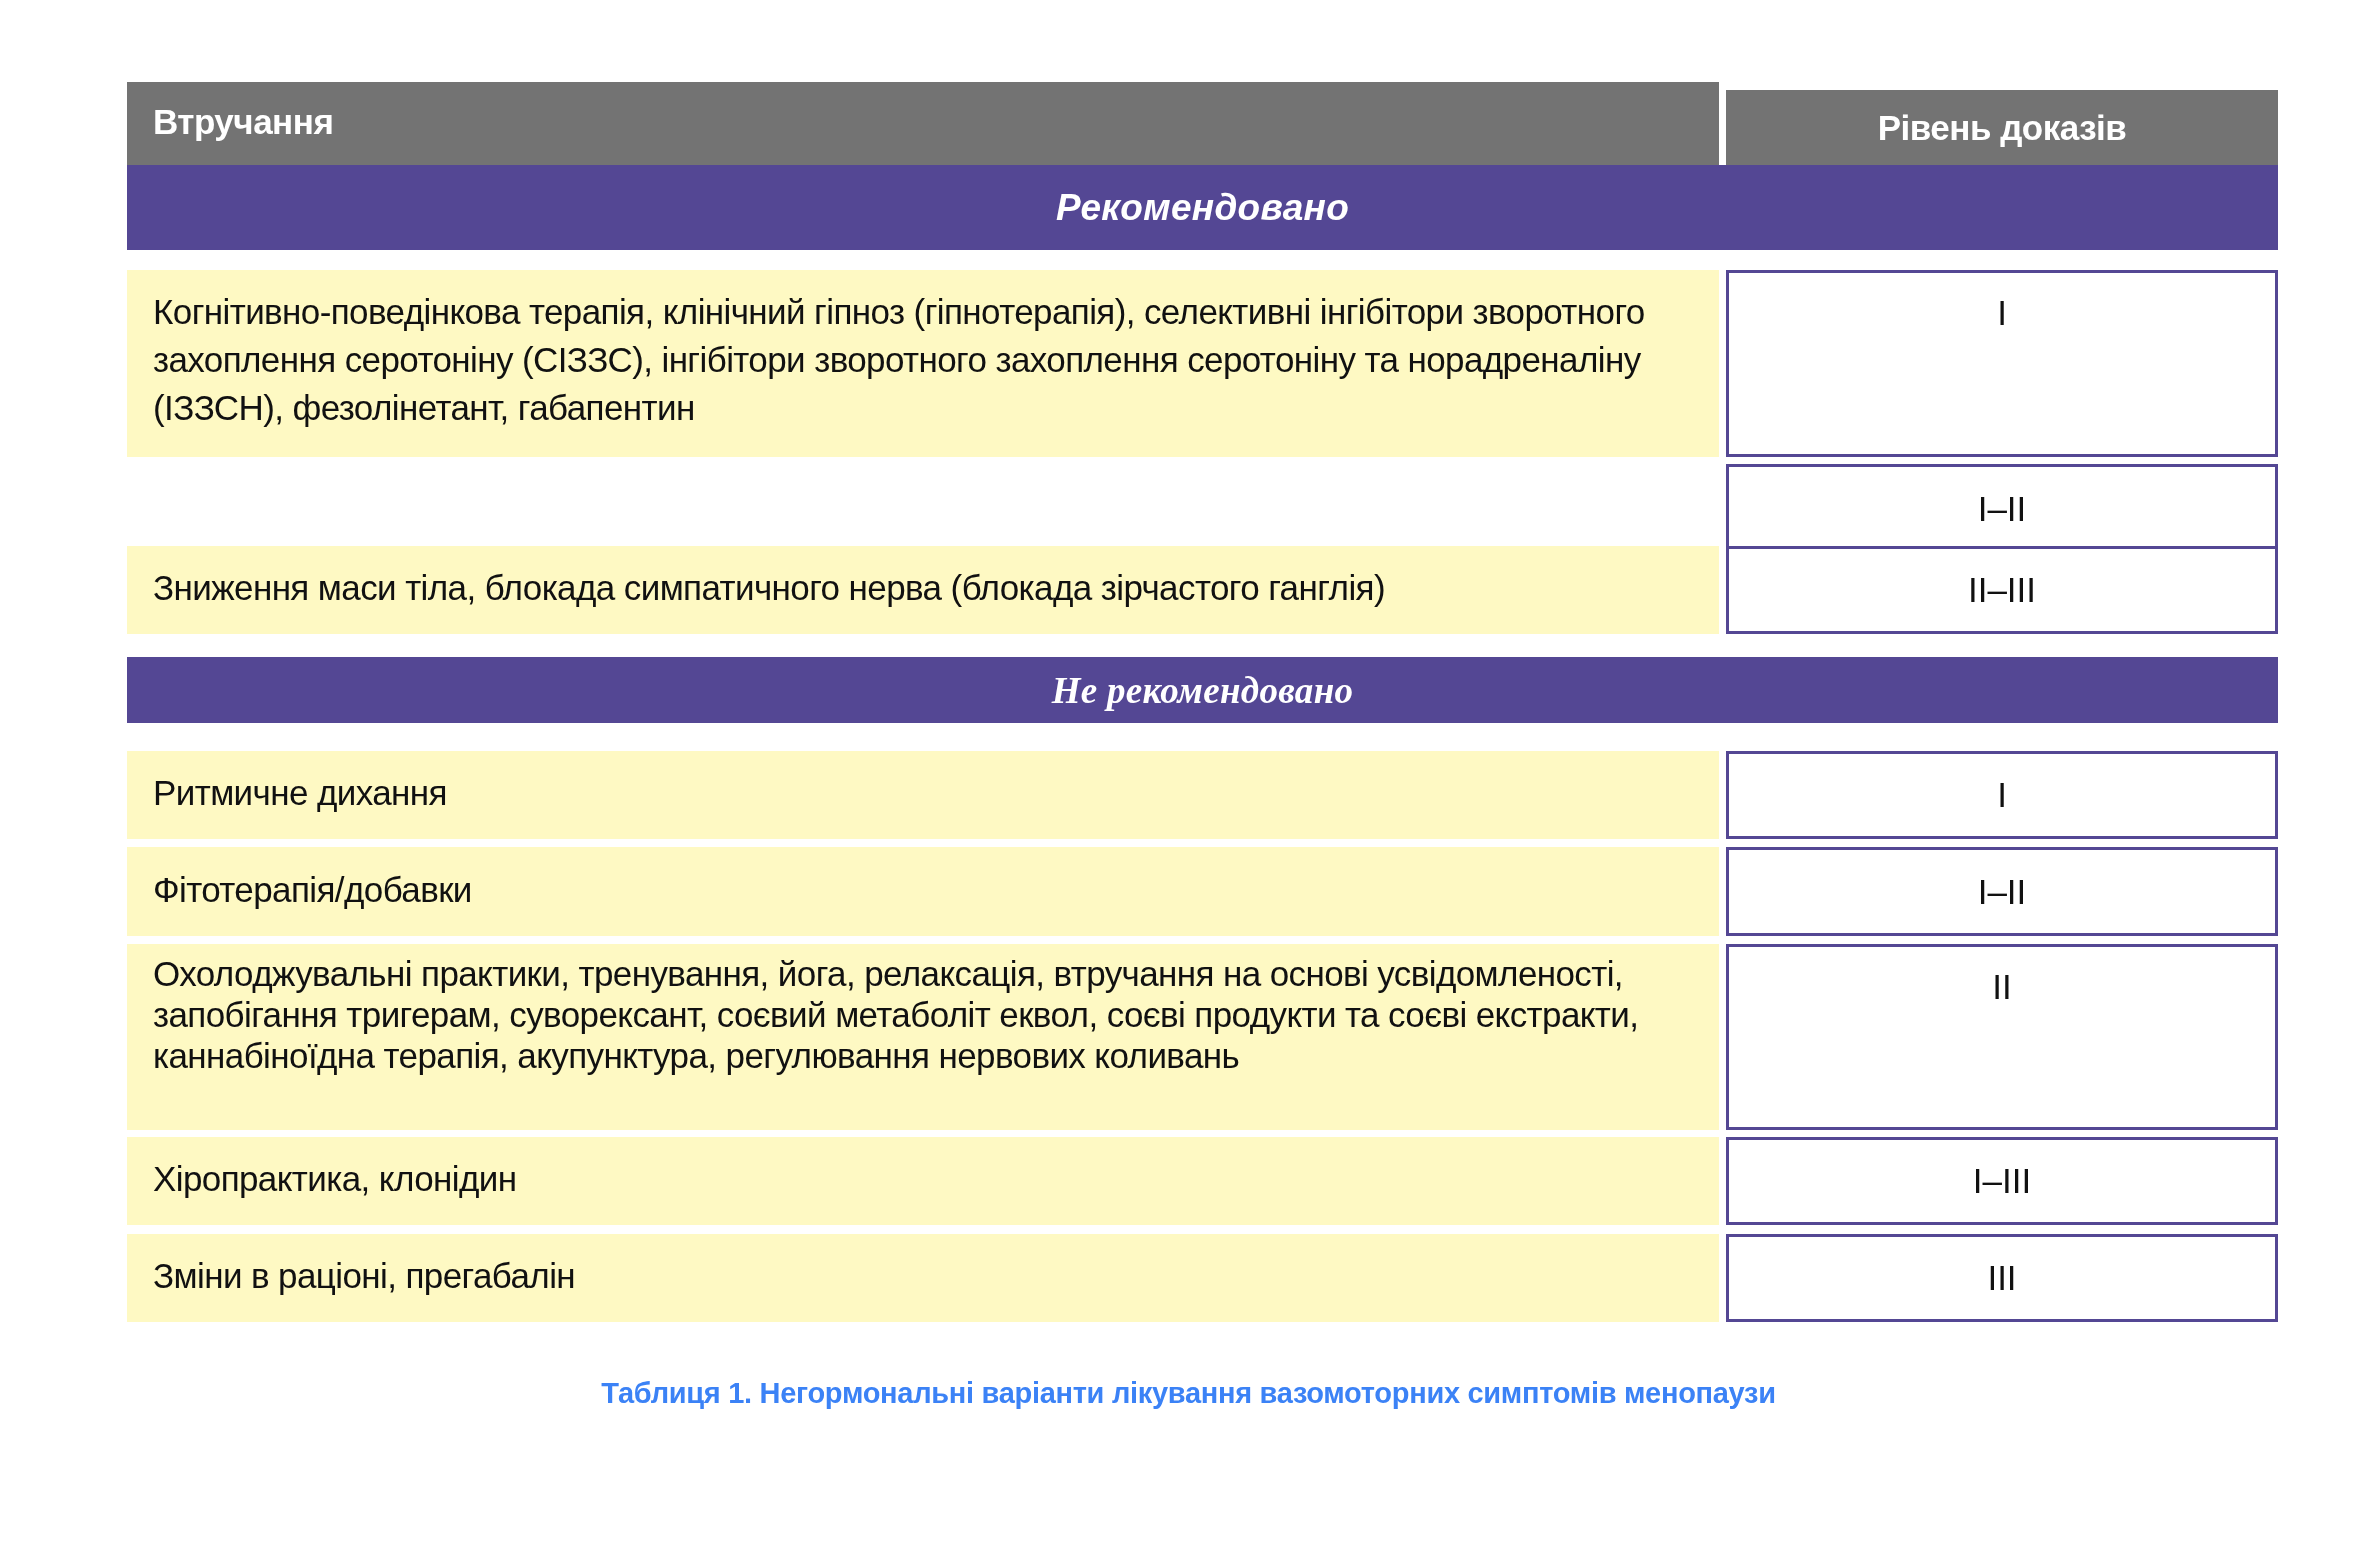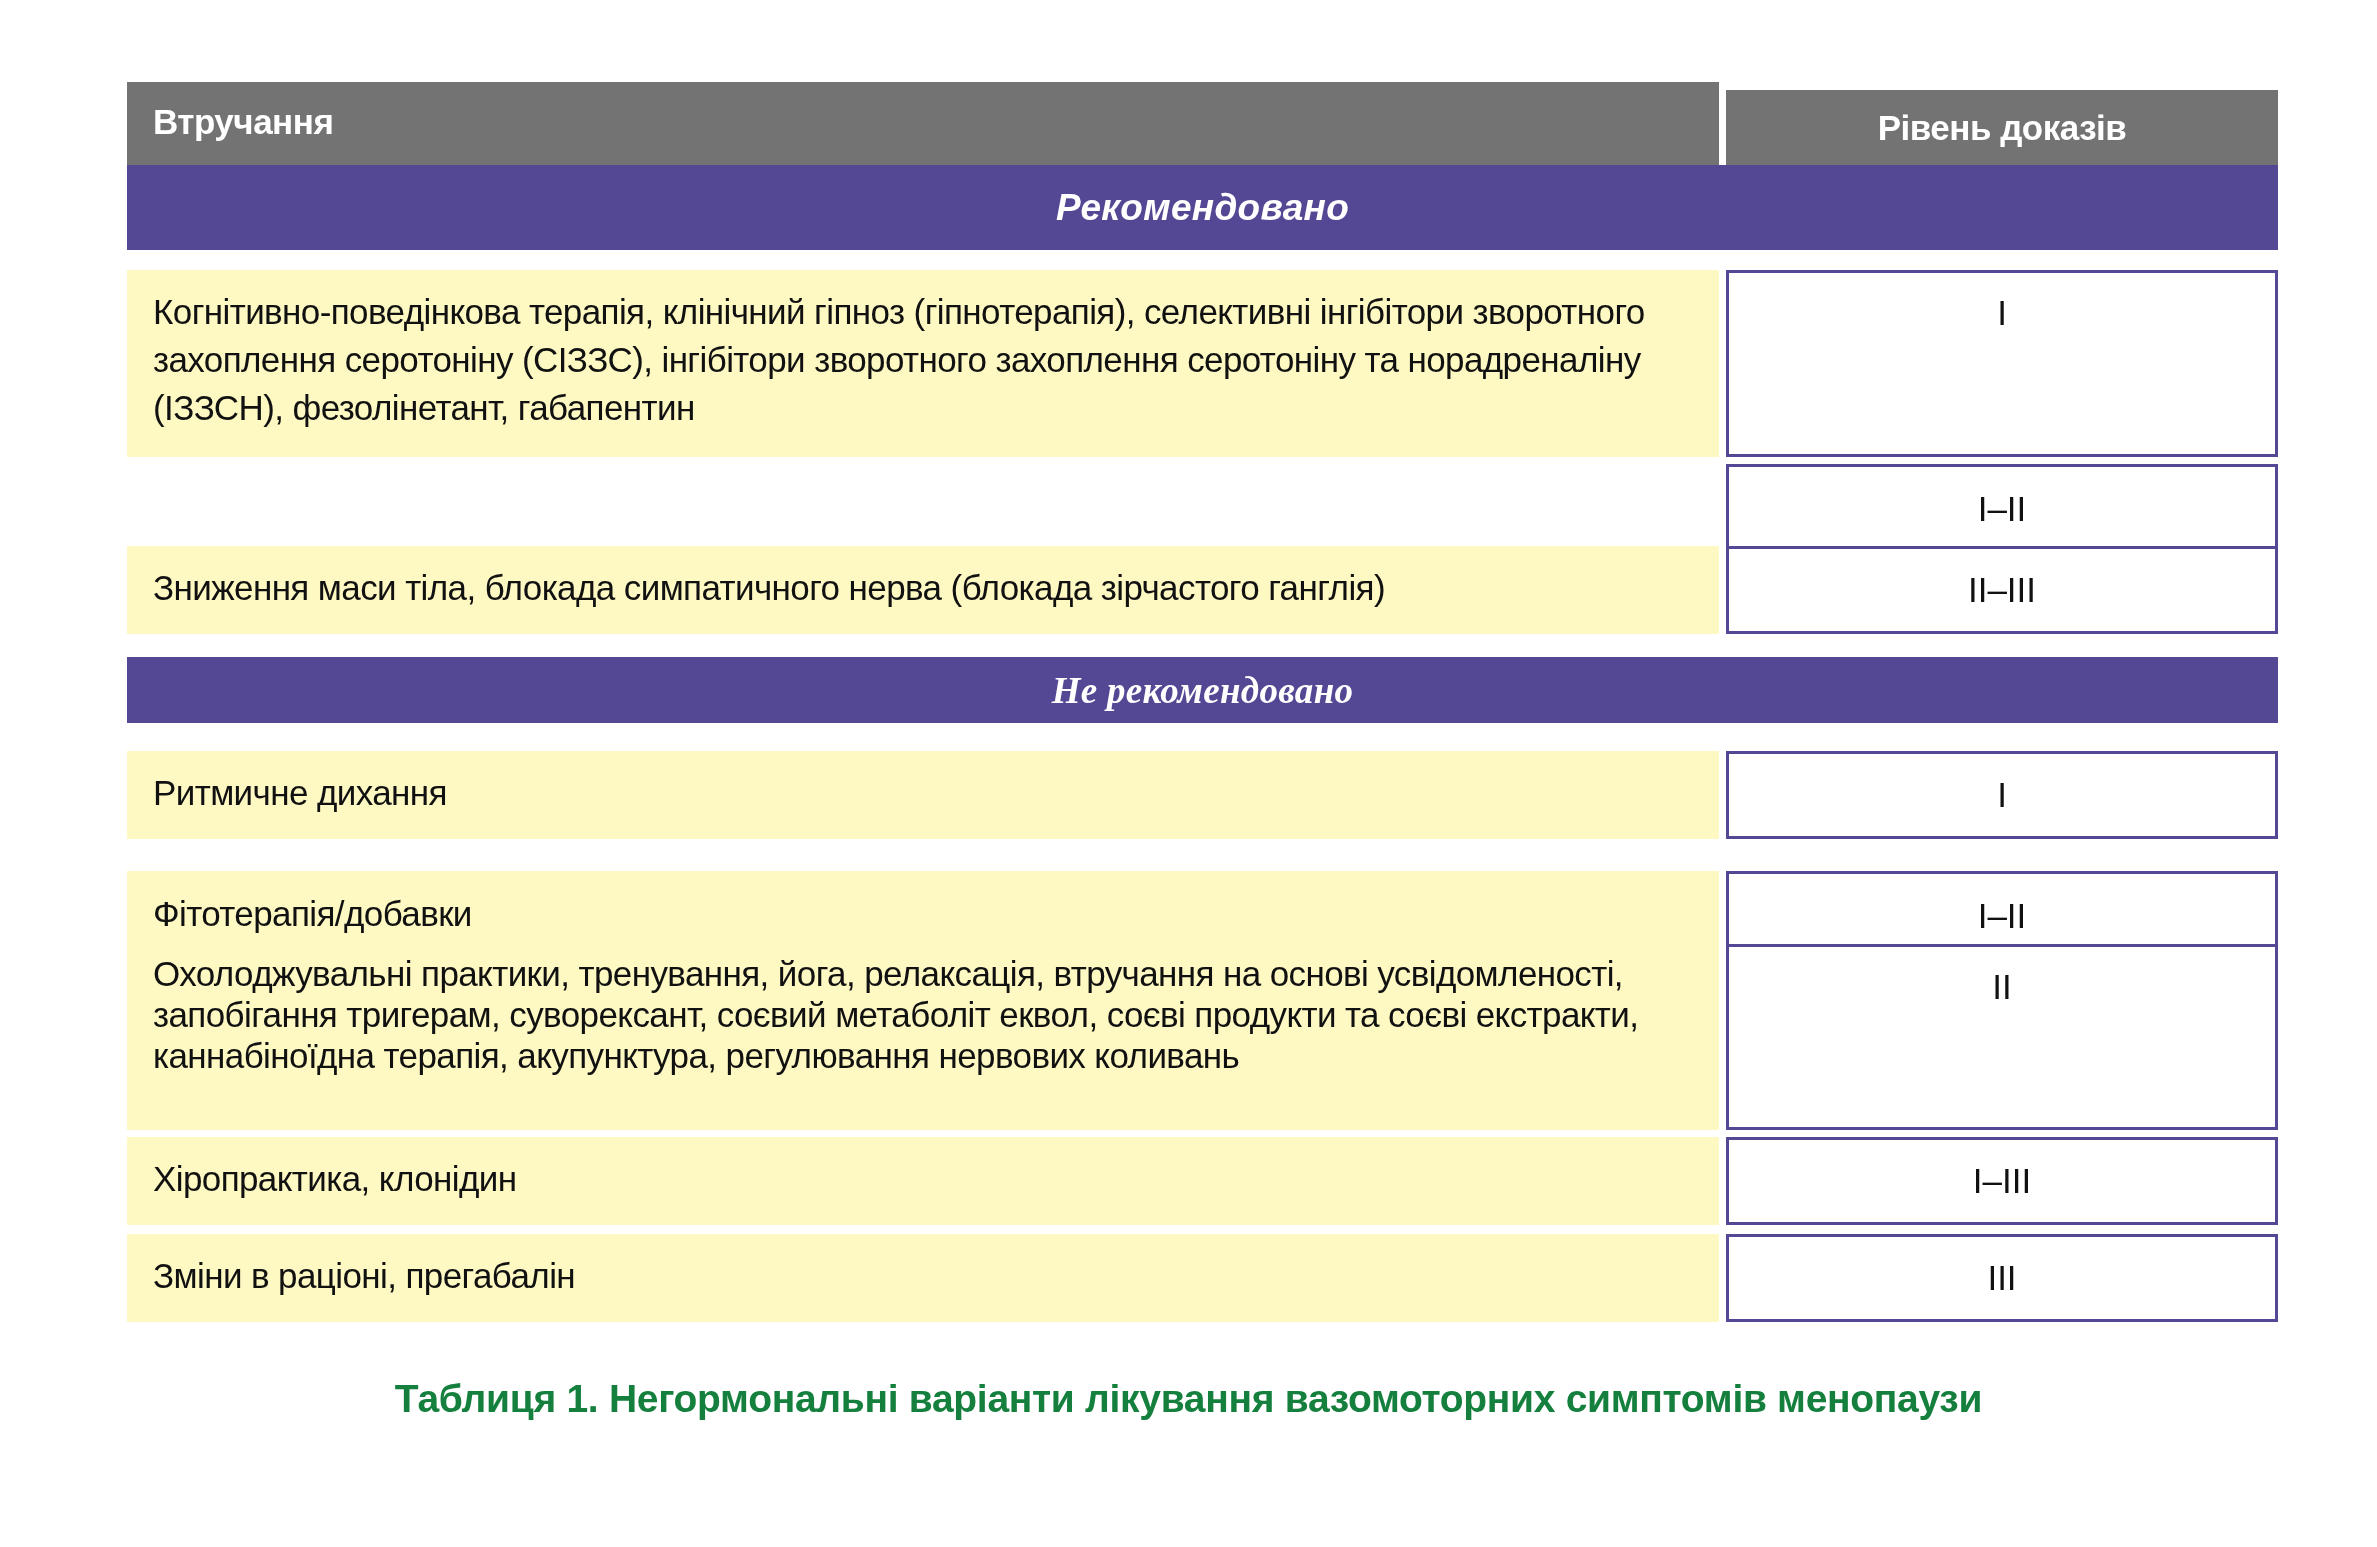--- a/index.html
+++ b/index.html
@@ -15,21 +15,21 @@
   .section { background: #544794; color: #ffffff; font-weight: bold; font-style: italic; font-size: 37px;
              display: flex; align-items: center; justify-content: center; letter-spacing: 0.3px; }
   .data .cell-left { background: #fef9c3; color: #111111; font-size: 35px; line-height: 48px;
                      padding: 18.4px 18.4px 0 26px; letter-spacing: -0.6px; }
   .data .cell-left.single { display: flex; align-items: center; padding-top: 0; padding-bottom: 3.7px; }
   .data .cell-right { background: #ffffff; border: 3.7px solid #544794; color: #111111; font-size: 35px;
                       text-align: center; padding-top: 20px; }
   .data .cell-right.single { display: flex; align-items: center; justify-content: center; padding-top: 0; }
   .data.dense .cell-left { line-height: 41px; padding-top: 9.2px; }
   .caption { position: absolute; left: 0; width: 2377px; top: 1377px; text-align: center;
-             font-weight: bold; font-size: 39px; color: #15803d; letter-spacing: -0.3px; }
+             font-weight: bold; font-size: 29px; color: #3b82f6; letter-spacing: -0.3px; }
 </style>
 </head>
 <body>
 
 <div class="tbl">
 
   <div class="row hdr" style="top:0; height:85px;">
     <div class="cell-left">Втручання</div>
     <div class="cell-right">Рівень доказів</div>
   </div>
@@ -50,21 +50,21 @@
     <div class="cell-right single">II–III</div>
   </div>
 
   <div class="row section" style="top:575px; height:66px;font-family:Liberation Serif, serif;">Не рекомендовано</div>
 
   <div class="row data" style="top:669px; height:88px;">
     <div class="cell-left single">Ритмичне дихання</div>
     <div class="cell-right single">I</div>
   </div>
 
-  <div class="row data" style="top:765px; height:89px;margin-top:24px;">
+  <div class="row data" style="top:765px; height:89px;">
     <div class="cell-left single">Фітотерапія/добавки</div>
     <div class="cell-right single">I–II</div>
   </div>
 
   <div class="row data dense" style="top:862px; height:186px;">
     <div class="cell-left">Охолоджувальні практики, тренування, йога, релаксація, втручання на основі усвідомленості, запобігання тригерам, суворексант, соєвий метаболіт еквол, соєві продукти та соєві екстракти, каннабіноїдна терапія, акупунктура, регулювання нервових коливань</div>
     <div class="cell-right">II</div>
   </div>
 
   <div class="row data" style="top:1055px; height:88px;">

